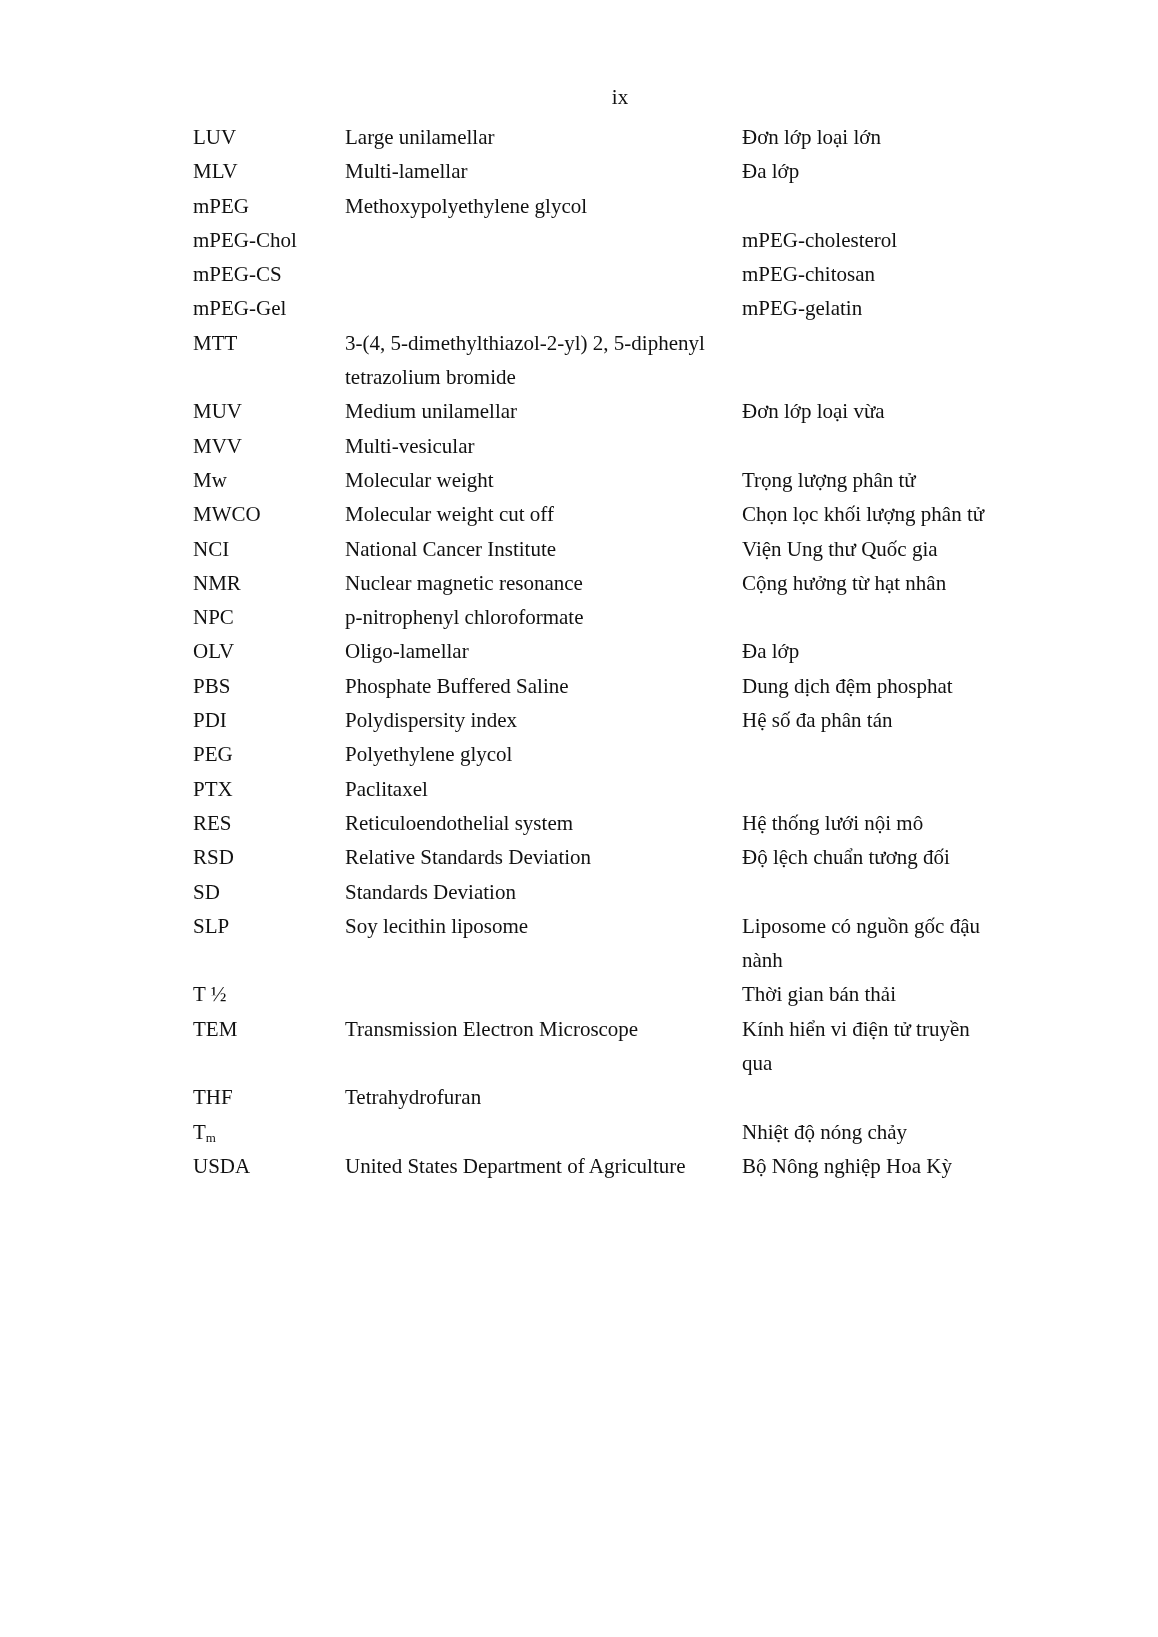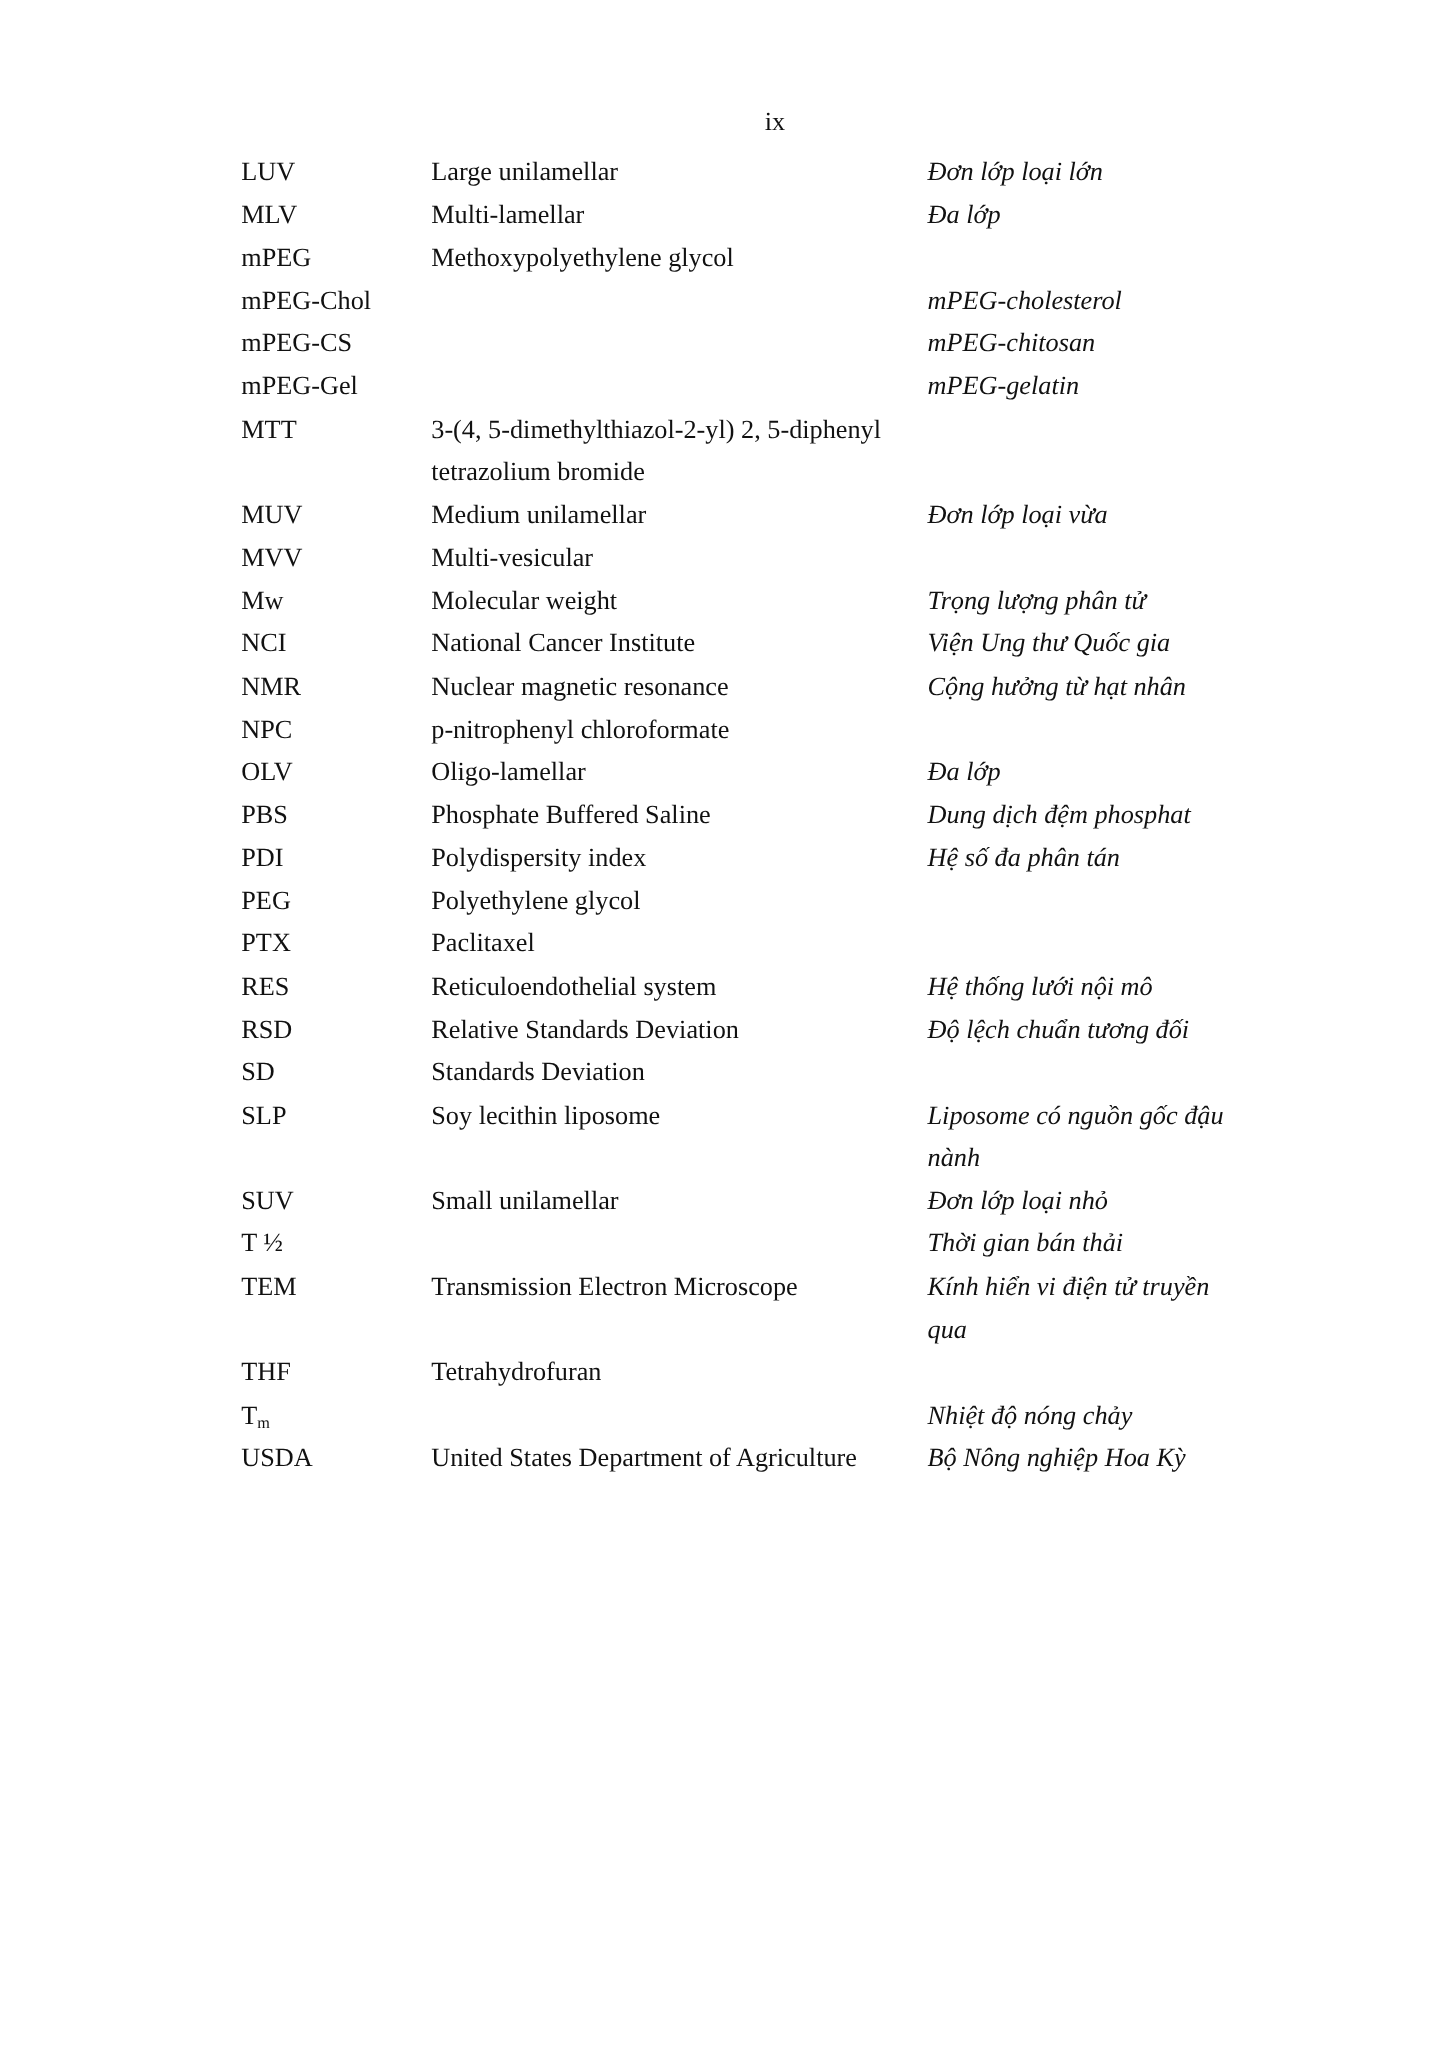--- a/index.html
+++ b/index.html
@@ -4,21 +4,21 @@
 <style>
   html, body { margin: 0; padding: 0; background: #ffffff; }
   body { width: 1158px; height: 1637px; position: relative; overflow: hidden;
          font-family: "Liberation Serif", "DejaVu Serif", serif; color: #111111; }
   .page-number { position: absolute; top: 83px; left: 0; width: 1240px; text-align: center;
                  font-size: 21px; line-height: 28px; }
   .abbr-list { position: absolute; top: 120px; left: 193px; width: 860px; }
   .row { display: flex; font-size: 21px; line-height: 34.3px; }
   .abbr { width: 152px; flex: none; }
   .en { width: 397px; flex: none; }
-  .vi { width: 260px; flex: none; font-style: italic; }
+  .vi { width: 260px; flex: none; }
   sub { font-size: 13px; vertical-align: -3px; line-height: 0; }
 </style>
 </head>
 <body>
 
 <div class="page-number">ix</div>
 
 <div class="abbr-list">
   <div class="row">
       <span class="abbr">LUV</span>
@@ -61,20 +61,25 @@
       <span class="vi">Đơn lớp loại vừa</span>
     </div>
   <div class="row">
       <span class="abbr">MVV</span>
       <span class="en">Multi-vesicular</span>
     </div>
   <div class="row">
       <span class="abbr">Mw</span>
       <span class="en">Molecular weight</span>
       <span class="vi">Trọng lượng phân tử</span>
+    </div>
+  <div class="row">
+      <span class="abbr">MWCO</span>
+      <span class="en">Molecular weight cut off</span>
+      <span class="vi">Chọn lọc khối lượng phân tử</span>
     </div>
   <div class="row">
       <span class="abbr">NCI</span>
       <span class="en">National Cancer Institute</span>
       <span class="vi">Viện Ung thư Quốc gia</span>
     </div>
   <div class="row">
       <span class="abbr">NMR</span>
       <span class="en">Nuclear magnetic resonance</span>
       <span class="vi">Cộng hưởng từ hạt nhân</span>
@@ -122,25 +127,20 @@
   <div class="row">
       <span class="abbr">SD</span>
       <span class="en">Standards Deviation</span>
     </div>
   <div class="row">
       <span class="abbr">SLP</span>
       <span class="en">Soy lecithin liposome</span>
       <span class="vi">Liposome có nguồn gốc đậu nành</span>
     </div>
   <div class="row">
-      <span class="abbr">SUV</span>
-      <span class="en">Small unilamellar</span>
-      <span class="vi">Đơn lớp loại nhỏ</span>
-    </div>
-  <div class="row">
       <span class="abbr">T ½</span>
       <span class="en"></span>
       <span class="vi">Thời gian bán thải</span>
     </div>
   <div class="row">
       <span class="abbr">TEM</span>
       <span class="en">Transmission Electron Microscope</span>
       <span class="vi">Kính hiển vi điện tử truyền qua</span>
     </div>
   <div class="row">

